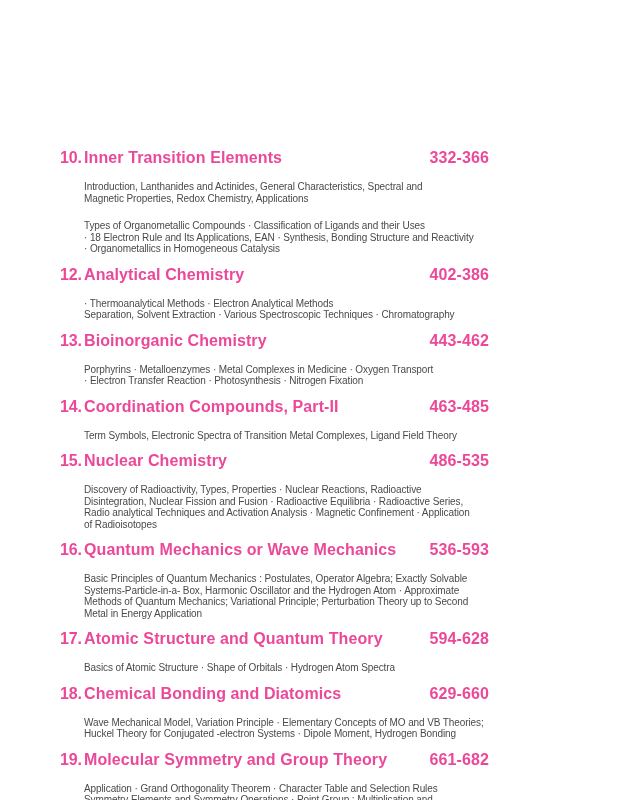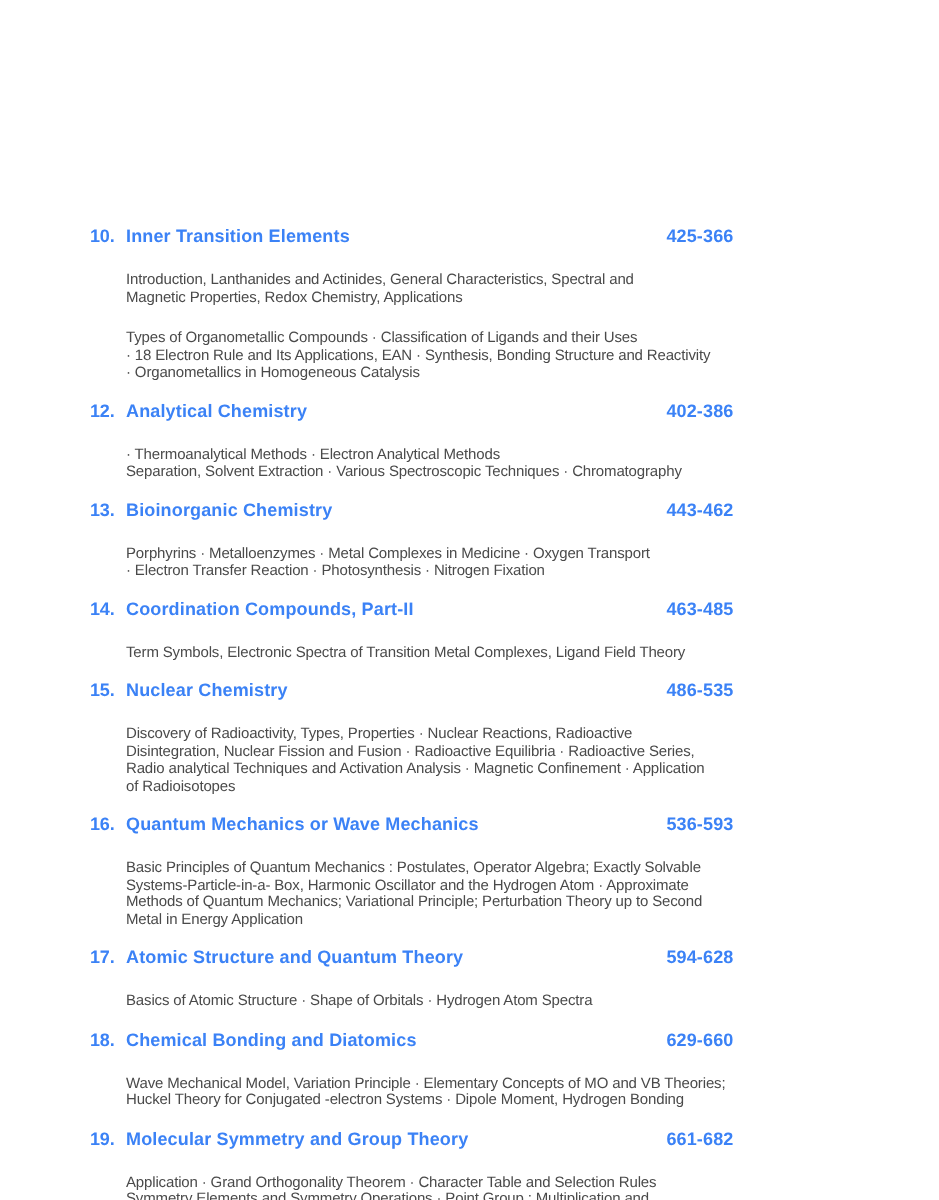--- a/index.html
+++ b/index.html
@@ -16,24 +16,24 @@
   }
   .toc {
     position: absolute;
     left: 60px; top: 150px;
     width: 429px;
   }
   .toc-item { margin-bottom: 12px; }
   .toc-row {
     display: flex;
     align-items: baseline;
-    font-size: 12px;
+    font-size: 16px;
     line-height: 15px;
     font-weight: bold;
-    color: #3b82f6;
+    color: #ec4899;
     margin-bottom: 1px;
   }
   .toc-num {
     flex: 0 0 24px;
     width: 24px;
     letter-spacing: -0.1px;
   }
   .toc-title {
     flex: 1 1 auto;
     letter-spacing: 0.1px;
@@ -56,21 +56,21 @@
 </head>
 <body>
 
 <div class="page">
   <div class="toc">
 
     <div class="toc-item">
       <div class="toc-row">
         <span class="toc-num">10.</span>
         <span class="toc-title">Inner Transition Elements</span>
-        <span class="toc-pages">425-366</span>
+        <span class="toc-pages">332-366</span>
       </div>
       <div class="toc-desc">
         <div class="desc-line">Introduction, Lanthanides and Actinides, General Characteristics, Spectral and</div>
         <div class="desc-line">Magnetic Properties, Redox Chemistry, Applications</div>
       </div>
     </div>
 
     <div class="toc-item">
       <div class="toc-desc">
         <div class="desc-line">Types of Organometallic Compounds · Classification of Ligands and their Uses</div>

